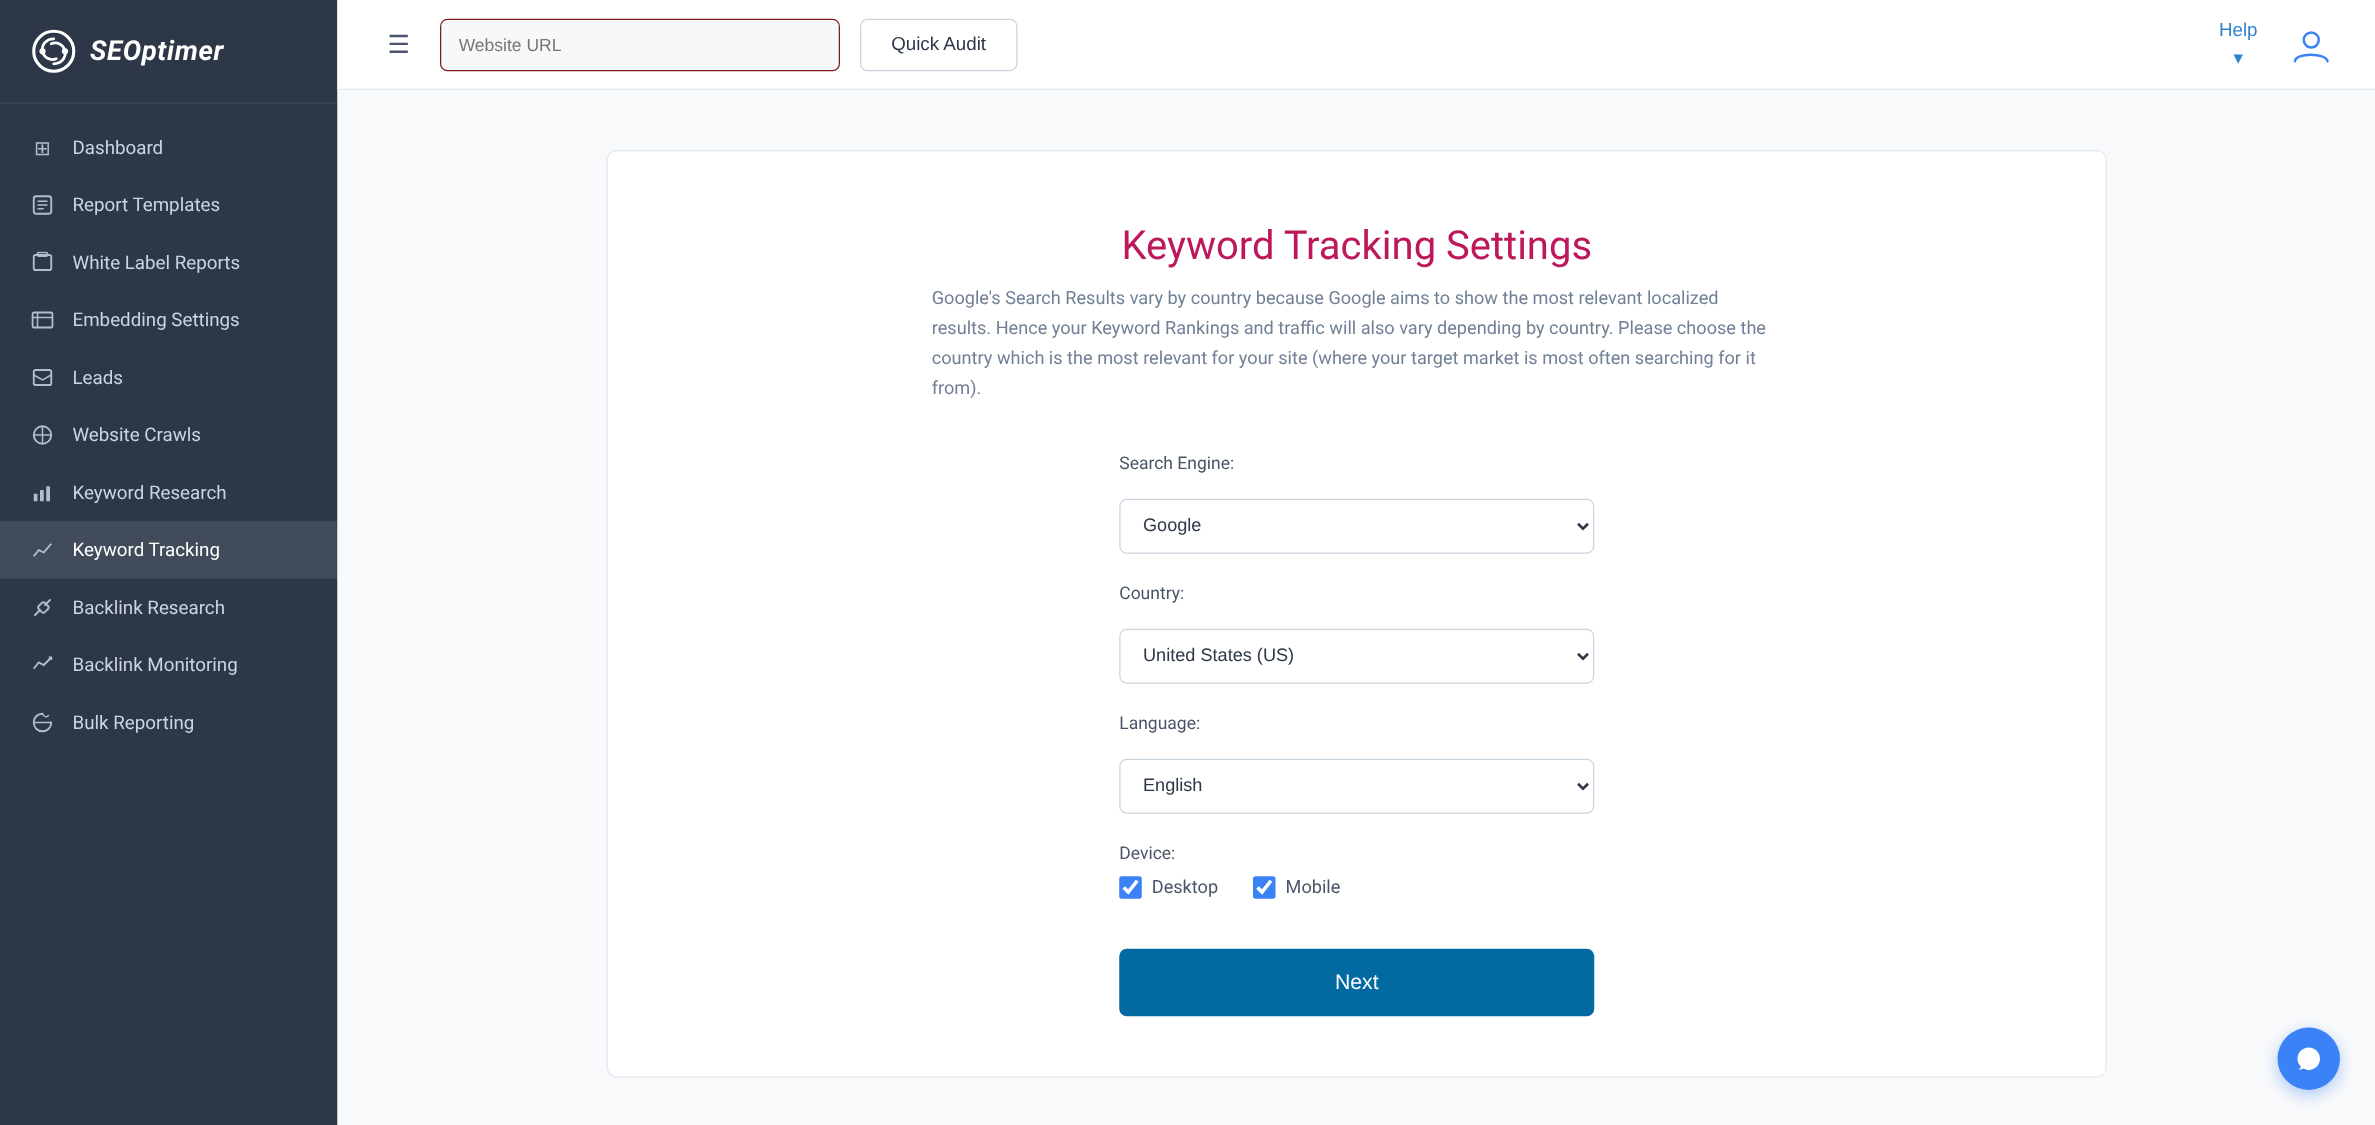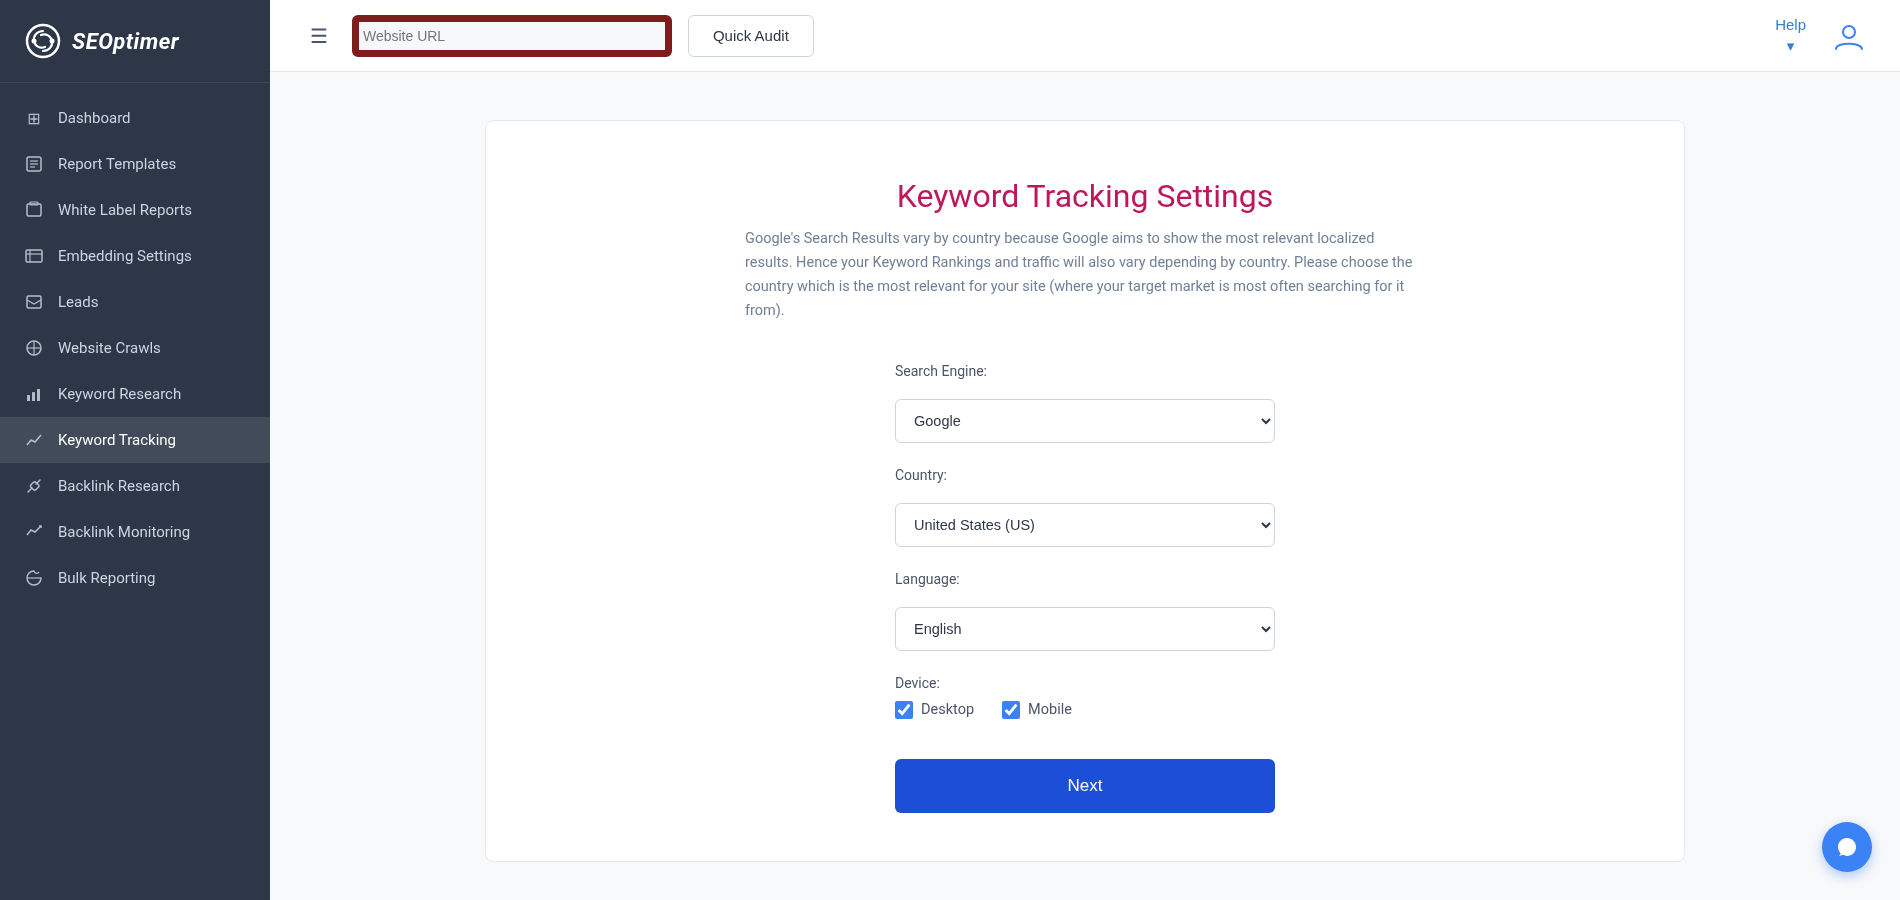--- a/index.html
+++ b/index.html
@@ -87,23 +87,23 @@
       background: none;
       border: none;
       cursor: pointer;
       font-size: 20px;
       color: #4a5568;
       padding: 4px 8px;
     }
     .url-input {
       flex: 0 0 320px;
       height: 42px;
-      border: 7px solid #7f1d1d;
+      border: 1px solid #7f1d1d;
       border-radius: 6px;
-      padding: 0 4px;
+      padding: 0 14px;
       font-size: 14px;
       color: #a0aec0;
       background: #f7f8fa;
       outline: none;
     }
     .quick-audit-btn {
       height: 42px;
       padding: 0 24px;
       background: #fff;
       border: 1px solid #cbd5e0;
@@ -224,21 +224,21 @@
     .device-checkbox-item input[type="checkbox"] {
       width: 18px;
       height: 18px;
       accent-color: #3b82f6;
       cursor: pointer;
     }
 
     .next-btn {
       width: 100%;
       height: 54px;
-      background: #1d4ed8;
+      background: #0369a1;
       border: none;
       border-radius: 6px;
       font-size: 17px;
       font-weight: 500;
       color: #fff;
       cursor: pointer;
       margin-top: 16px;
       transition: background 0.15s;
     }
 

